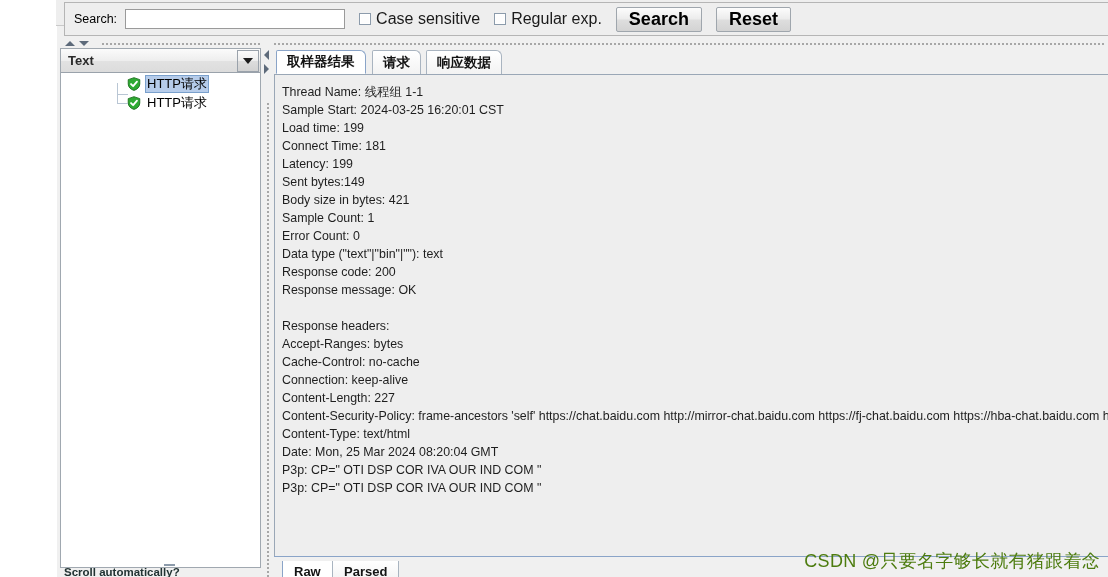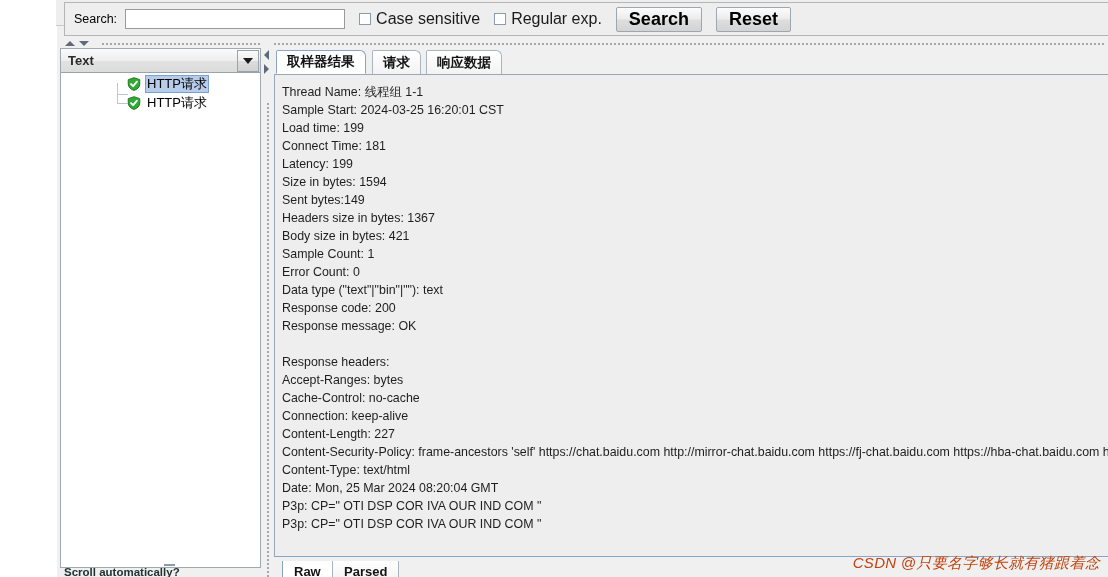--- a/index.html
+++ b/index.html
@@ -334,26 +334,25 @@
     overflow: hidden;
     flex-direction: column;
   }
   .bl-chk .chk-box { width: 11px; height: 11px; }
   .bl-chk .chk-label { font-size: 11.5px; font-weight: bold; color: #233; }
 
   
   .watermark {
     position: absolute;
     right: 8px; bottom: 4px;
-    font-size: 15px;
-    color: #c2410c;
+    font-size: 18px;
+    color: #4d7c0f;
     white-space: nowrap;
     pointer-events: none;
     letter-spacing: .3px;
-    font-style: italic;
   }
 </style>
 </head>
 <body>
 
 <div id="app">
 
   <div class="left-gutter"></div>
 
   <div class="search-bar">
@@ -428,23 +427,21 @@
       <div class="tab" style="left:152px;">响应数据</div>
     </div>
 
     <div class="content-area">
       <div class="content-pad">
         <div class="cline">Thread Name: 线程组 1-1</div>
         <div class="cline">Sample Start: 2024-03-25 16:20:01 CST</div>
         <div class="cline">Load time: 199</div>
         <div class="cline">Connect Time: 181</div>
         <div class="cline">Latency: 199</div>
-        <div class="cline">Size in bytes: 1594</div>
         <div class="cline">Sent bytes:149</div>
-        <div class="cline">Headers size in bytes: 1367</div>
         <div class="cline">Body size in bytes: 421</div>
         <div class="cline">Sample Count: 1</div>
         <div class="cline">Error Count: 0</div>
         <div class="cline">Data type ("text"|"bin"|""): text</div>
         <div class="cline">Response code: 200</div>
         <div class="cline">Response message: OK</div>
         <div class="cline blank"></div>
         <div class="cline">Response headers:</div>
         <div class="cline">Accept-Ranges: bytes</div>
         <div class="cline">Cache-Control: no-cache</div>

